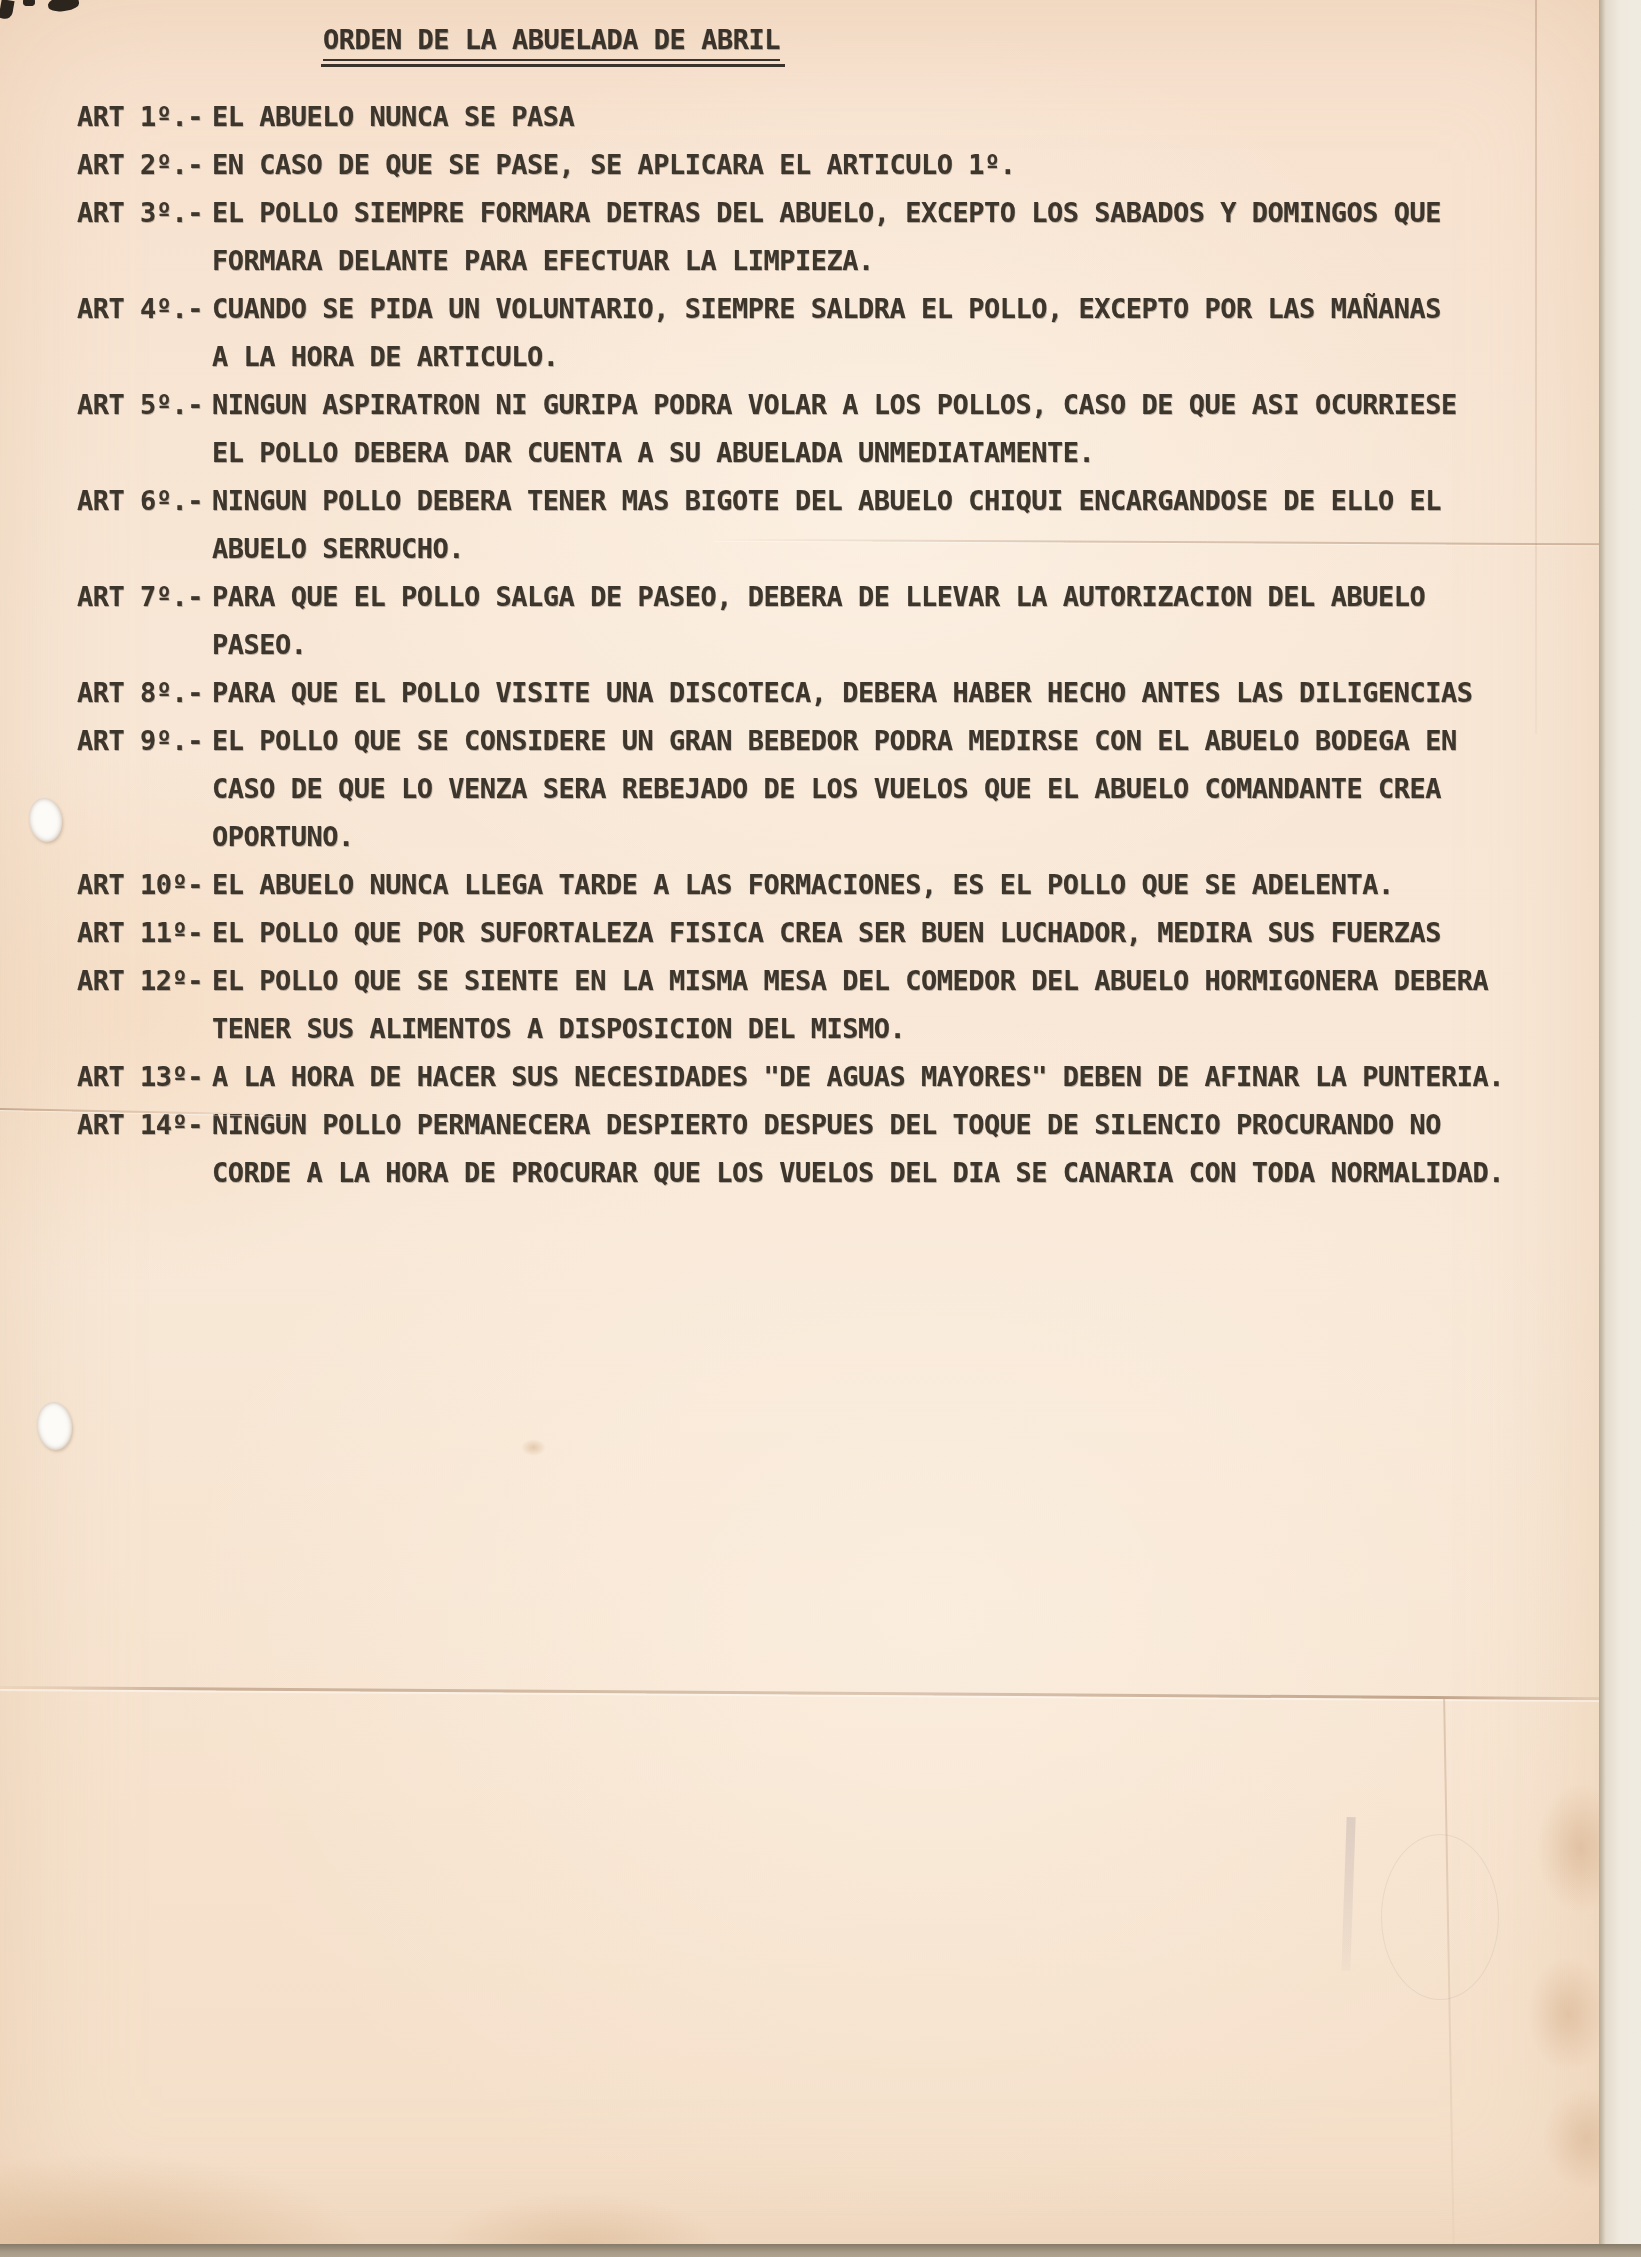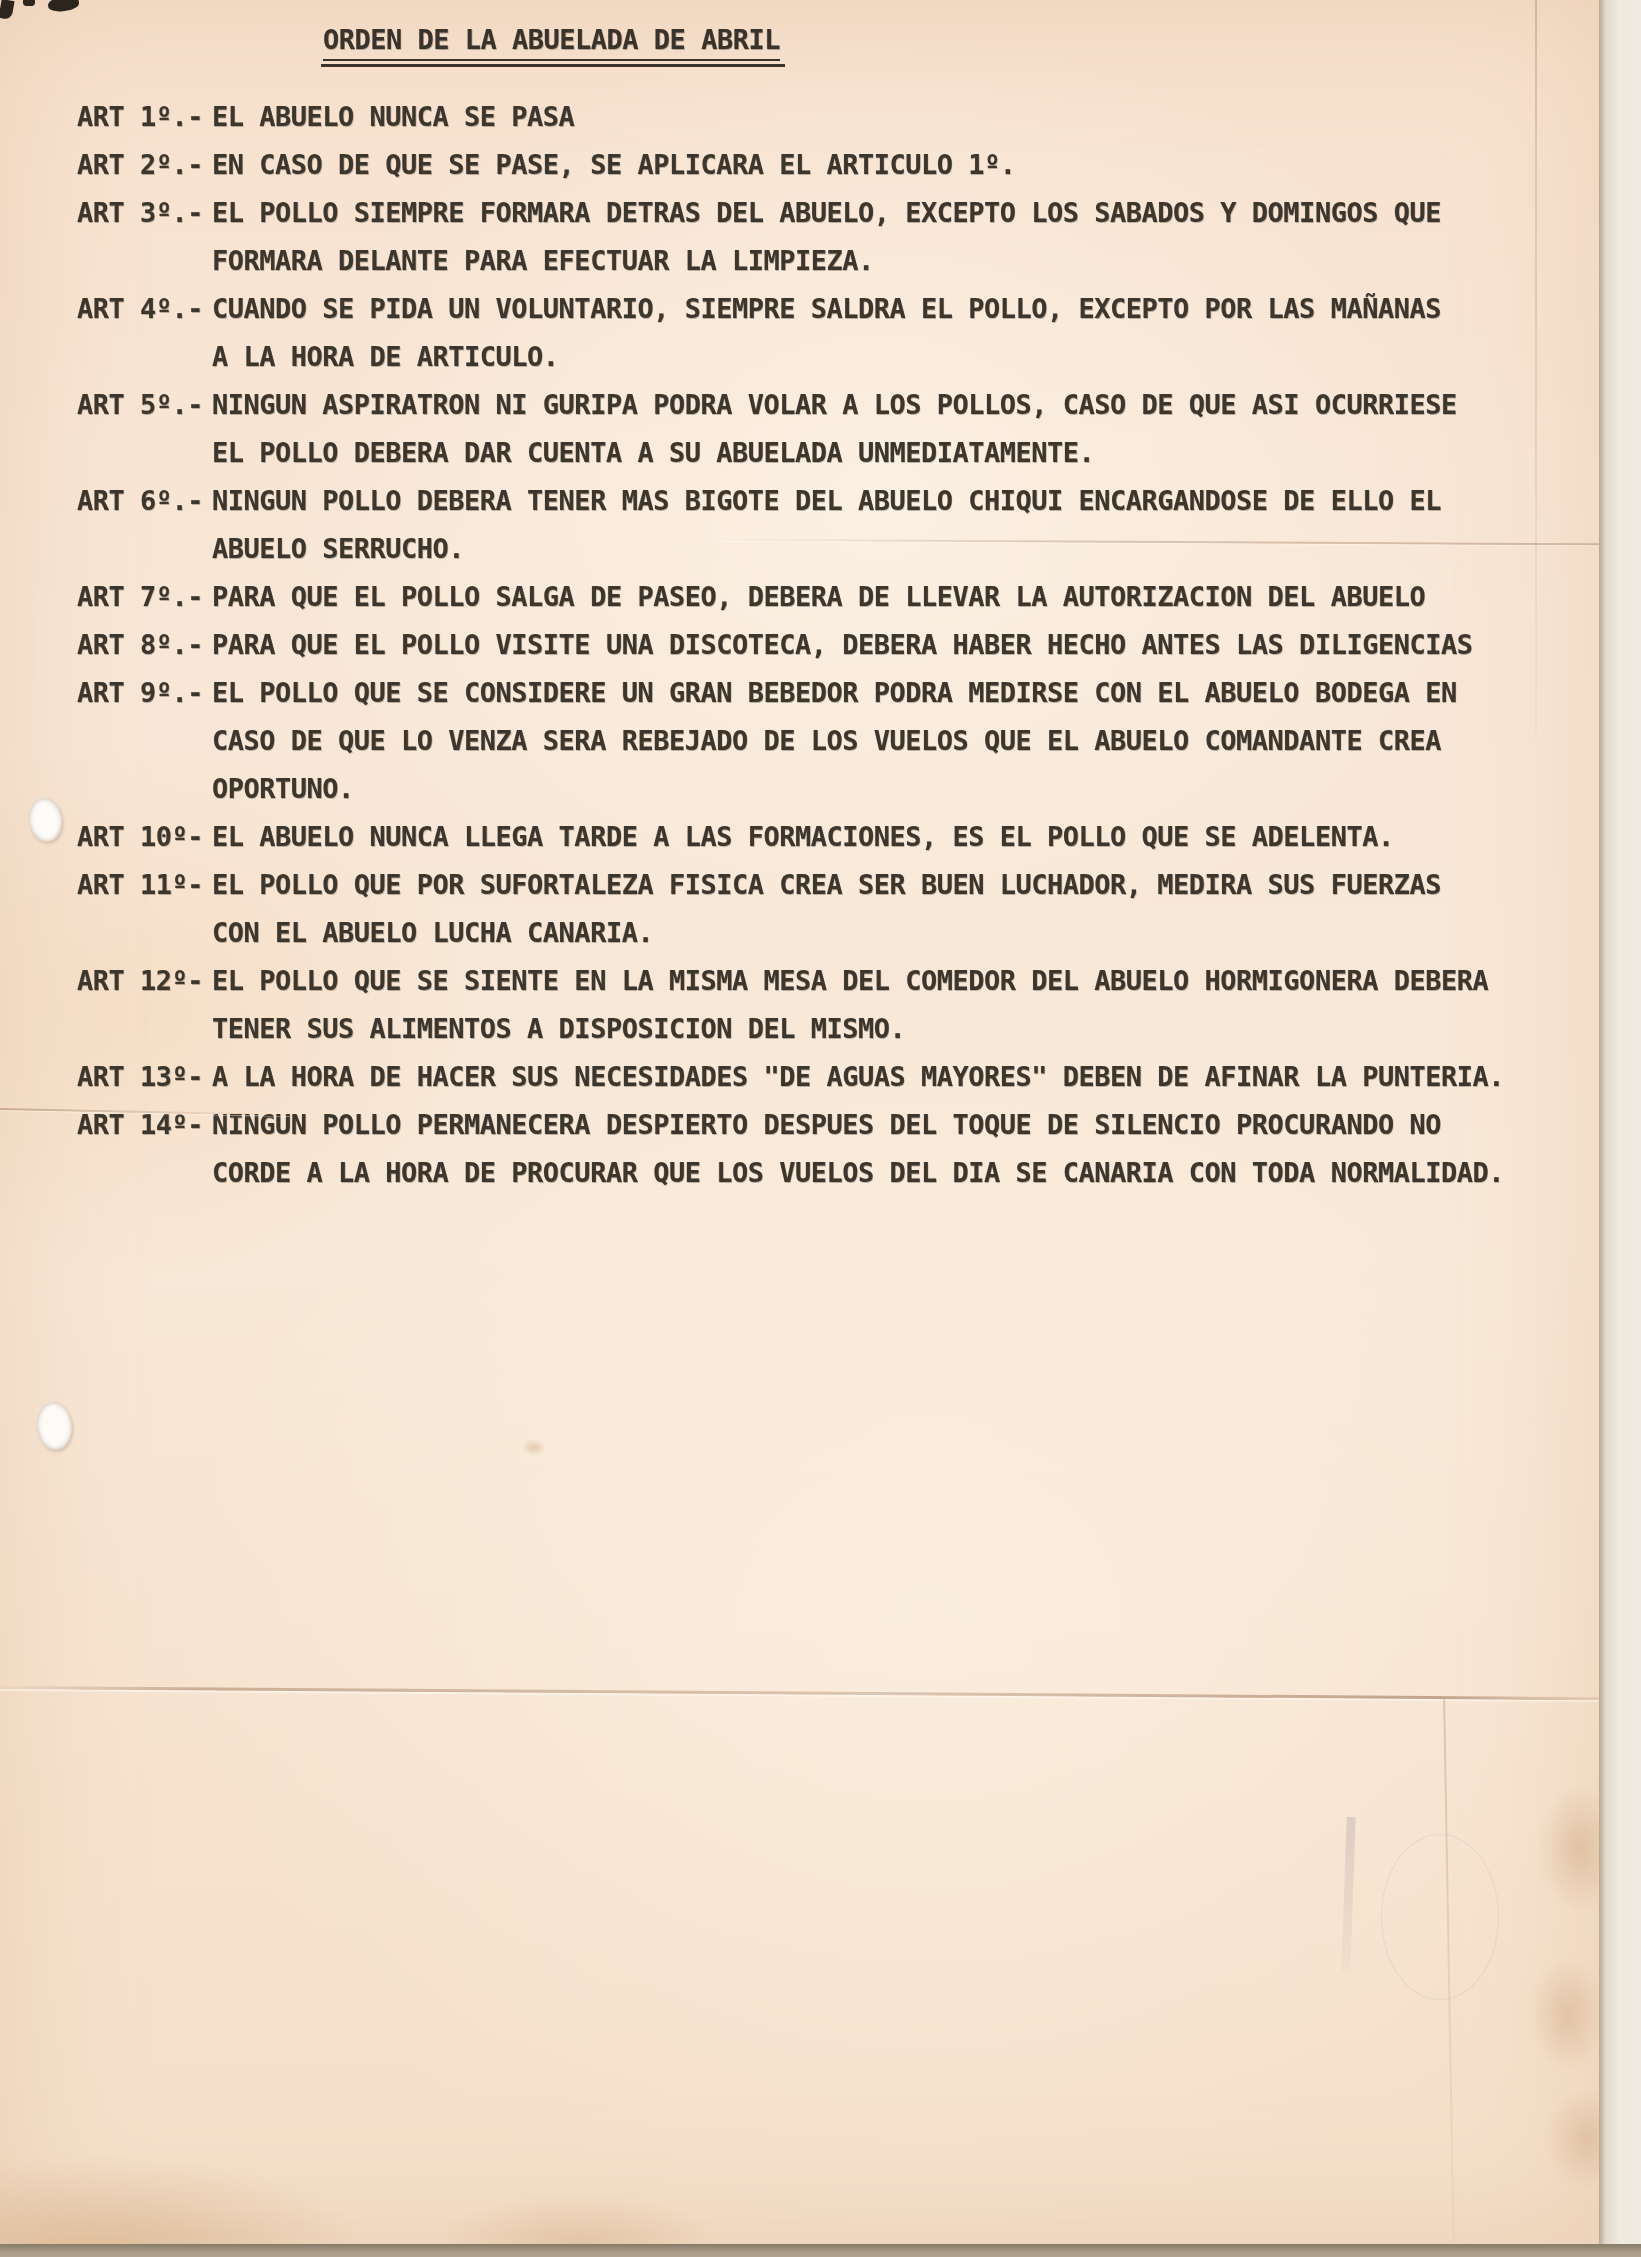--- a/index.html
+++ b/index.html
@@ -159,35 +159,35 @@
         <div class="article">
           <div class="art-line">NINGUN ASPIRATRON NI GURIPA PODRA VOLAR A LOS POLLOS, CASO DE QUE ASI OCURRIESE<span class="art-label">ART 5º.-</span></div>
           <div class="art-line">EL POLLO DEBERA DAR CUENTA A SU ABUELADA UNMEDIATAMENTE.</div>
         </div>
         <div class="article">
           <div class="art-line">NINGUN POLLO DEBERA TENER MAS BIGOTE DEL ABUELO CHIQUI ENCARGANDOSE DE ELLO EL<span class="art-label">ART 6º.-</span></div>
           <div class="art-line">ABUELO SERRUCHO.</div>
         </div>
         <div class="article">
           <div class="art-line">PARA QUE EL POLLO SALGA DE PASEO, DEBERA DE LLEVAR LA AUTORIZACION DEL ABUELO<span class="art-label">ART 7º.-</span></div>
+          <div class="art-line">PASEO.</div>
         </div>
         <div class="article">
           <div class="art-line">PARA QUE EL POLLO VISITE UNA DISCOTECA, DEBERA HABER HECHO ANTES LAS DILIGENCIAS<span class="art-label">ART 8º.-</span></div>
         </div>
         <div class="article">
           <div class="art-line">EL POLLO QUE SE CONSIDERE UN GRAN BEBEDOR PODRA MEDIRSE CON EL ABUELO BODEGA EN<span class="art-label">ART 9º.-</span></div>
           <div class="art-line">CASO DE QUE LO VENZA SERA REBEJADO DE LOS VUELOS QUE EL ABUELO COMANDANTE CREA</div>
           <div class="art-line">OPORTUNO.</div>
         </div>
         <div class="article">
           <div class="art-line">EL ABUELO NUNCA LLEGA TARDE A LAS FORMACIONES, ES EL POLLO QUE SE ADELENTA.<span class="art-label">ART 10º-</span></div>
         </div>
         <div class="article">
           <div class="art-line">EL POLLO QUE POR SUFORTALEZA FISICA CREA SER BUEN LUCHADOR, MEDIRA SUS FUERZAS<span class="art-label">ART 11º-</span></div>
-          <div class="art-line">CON EL ABUELO LUCHA CANARIA.</div>
         </div>
         <div class="article">
           <div class="art-line">EL POLLO QUE SE SIENTE EN LA MISMA MESA DEL COMEDOR DEL ABUELO HORMIGONERA DEBERA<span class="art-label">ART 12º-</span></div>
           <div class="art-line">TENER SUS ALIMENTOS A DISPOSICION DEL MISMO.</div>
         </div>
         <div class="article">
           <div class="art-line">A LA HORA DE HACER SUS NECESIDADES "DE AGUAS MAYORES" DEBEN DE AFINAR LA PUNTERIA.<span class="art-label">ART 13º-</span></div>
         </div>
         <div class="article">
           <div class="art-line">NINGUN POLLO PERMANECERA DESPIERTO DESPUES DEL TOQUE DE SILENCIO PROCURANDO NO<span class="art-label">ART 14º-</span></div>

